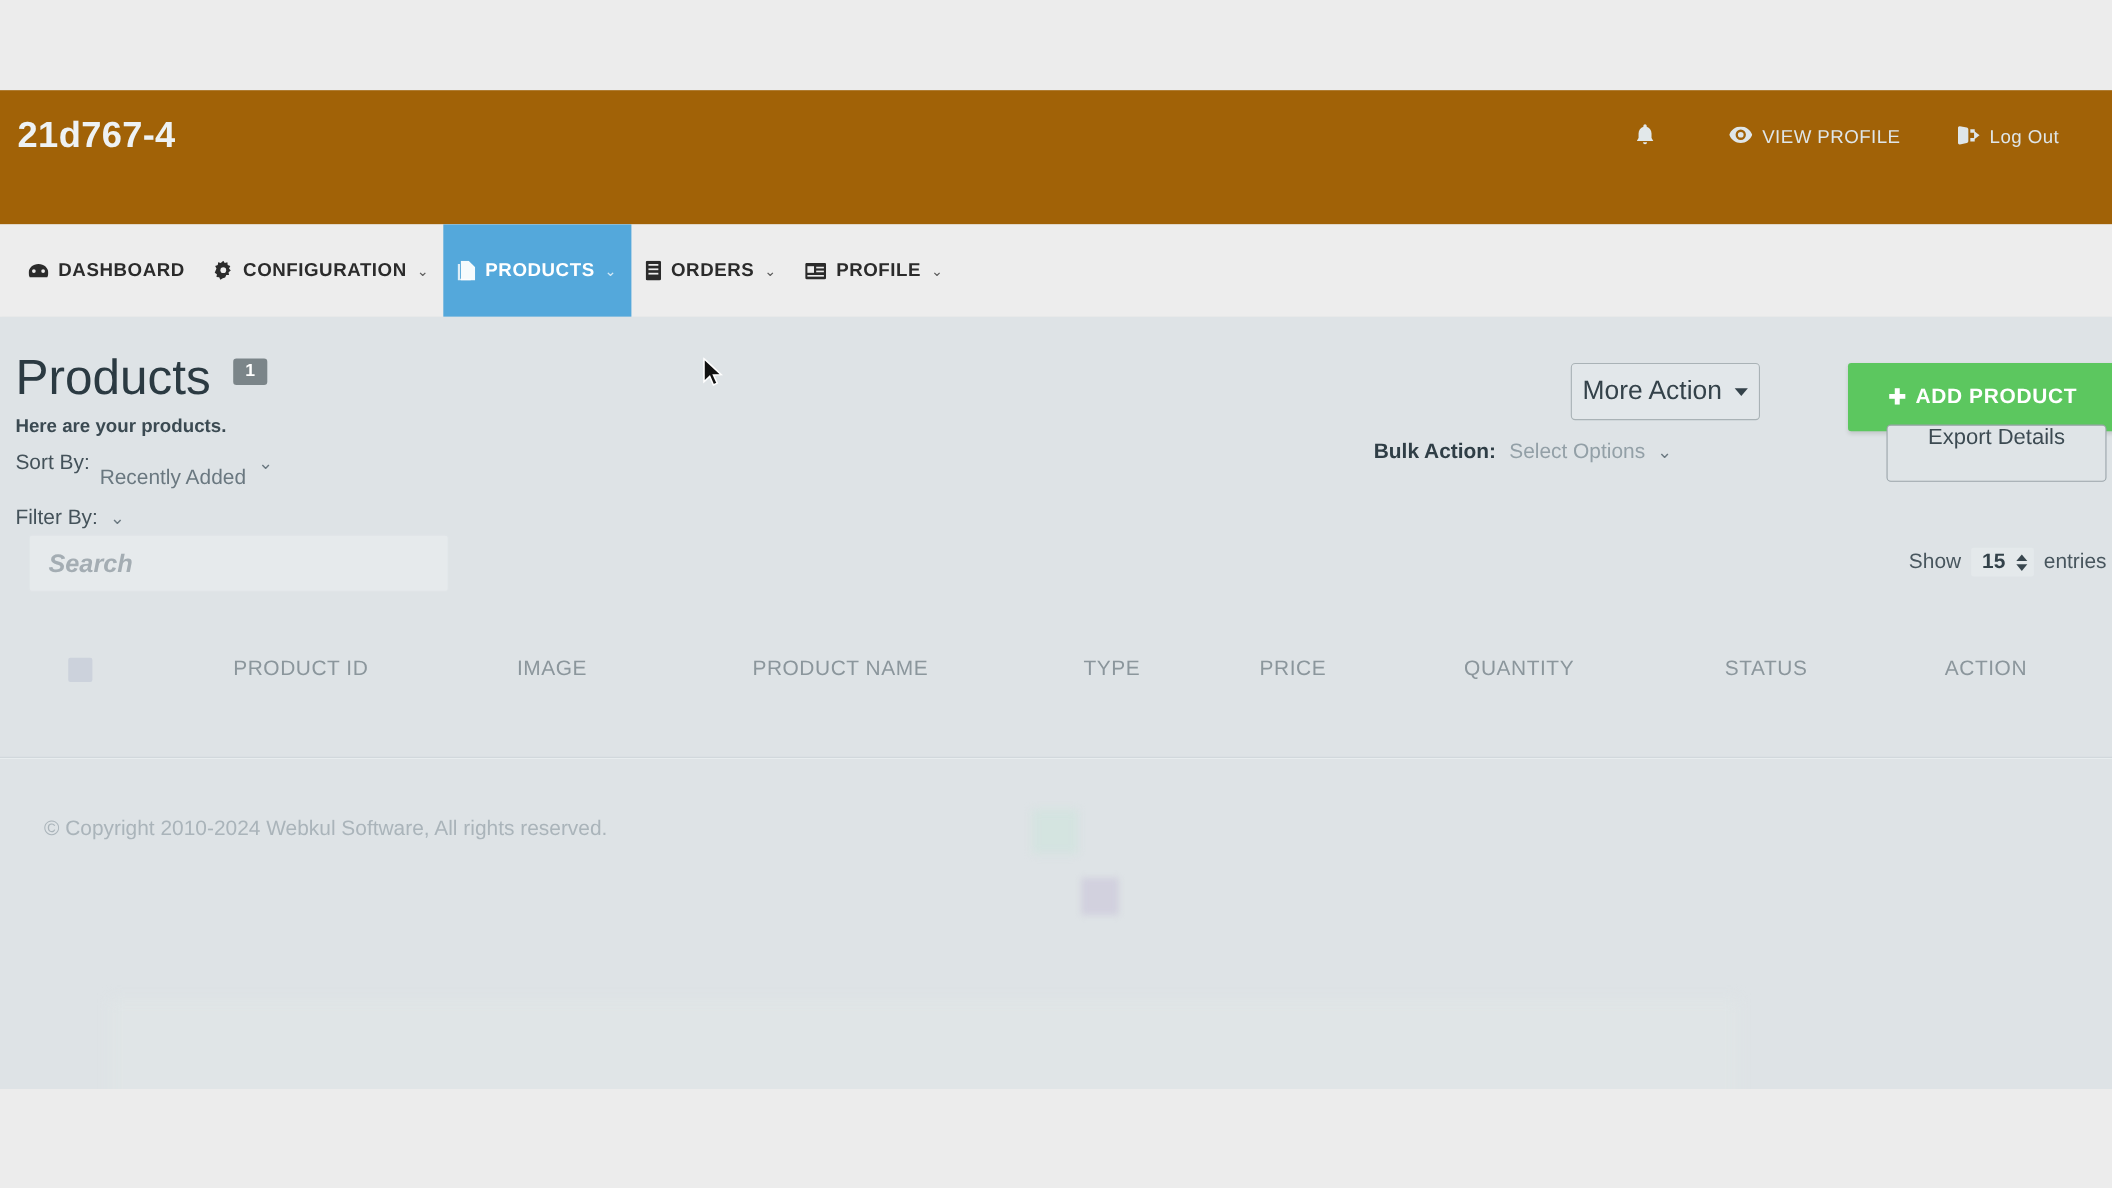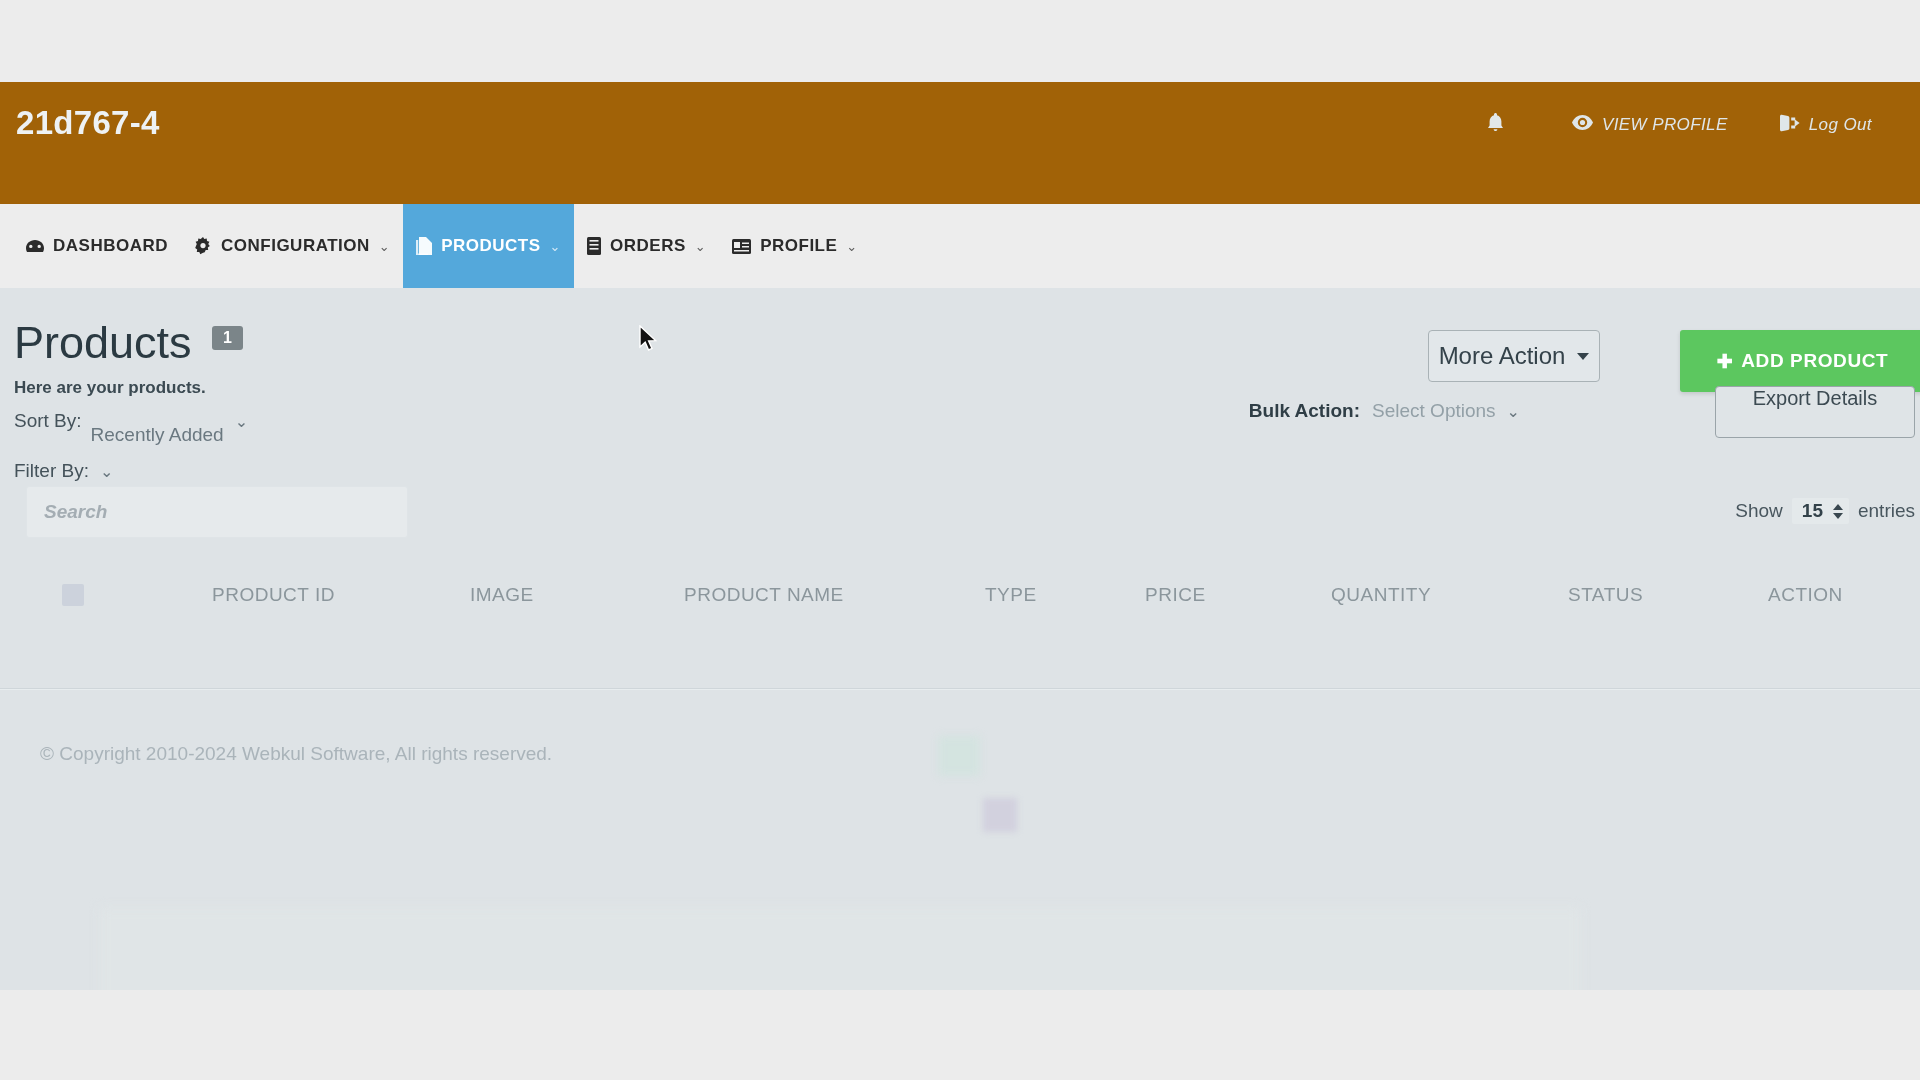--- a/index.html
+++ b/index.html
@@ -55,21 +55,20 @@
     gap: 0px;
   }
   .hdr-item {
     display: flex;
     align-items: center;
     color: #dfe6e9;
     font-size: 17px;
     letter-spacing: 0.4px;
     cursor: pointer;
     padding: 0 26px;
-    font-style: italic;
   }
   .hdr-item.bell { padding-right: 32px; }
   .hdr-item svg { margin-right: 9px; }
   .hdr-caps { text-transform: uppercase; }
 
   
   .nav-bar {
     position: absolute;
     top: 204px; left: 0;
     width: 1920px;
@@ -277,21 +276,21 @@
     position: absolute;
     left: 26px;
     top: 198px;
     width: 382px;
     height: 52px;
     background: #e6eaec;
     border: 1px solid #dfe4e7;
     border-radius: 3px;
     box-sizing: border-box;
     padding: 0 17px;
-    font-size: 19px;
+    font-size: 23px;
     font-style: italic;
     font-weight: bold;
     color: #9aa4aa;
     font-family: "Liberation Sans", sans-serif;
     outline: none;
   }
   .search-box::placeholder { color: #a4adb3; font-style: italic; font-weight: bold; }
 
   .show-entries {
     position: absolute;
@@ -329,21 +328,21 @@
     width: 0; height: 0;
     border-left: 5px solid transparent;
     border-right: 5px solid transparent;
     border-top: 6px solid #39474f;
   }
 
   
   .table-head {
     position: absolute;
     left: 0;
-    top: 296px;
+    top: 310px;
     width: 1920px;
     height: 62px;
   }
   .th {
     position: absolute;
     top: 0;
     font-size: 19px;
     color: #8b969c;
     letter-spacing: 0.5px;
     white-space: nowrap;

